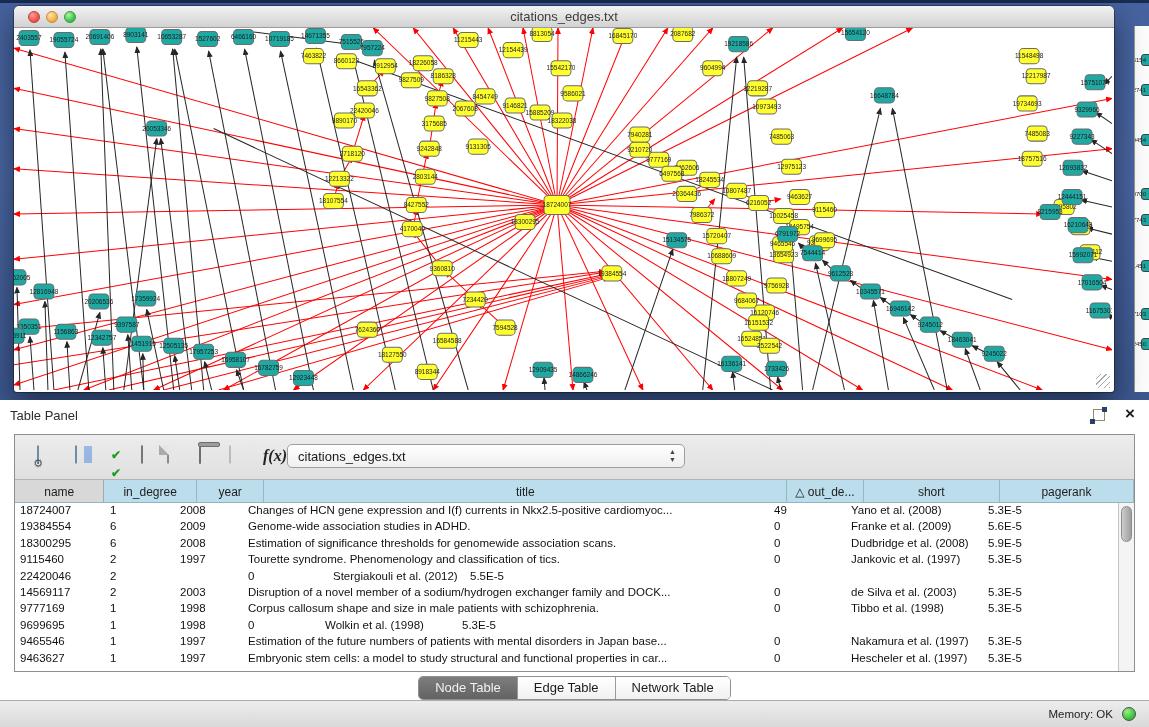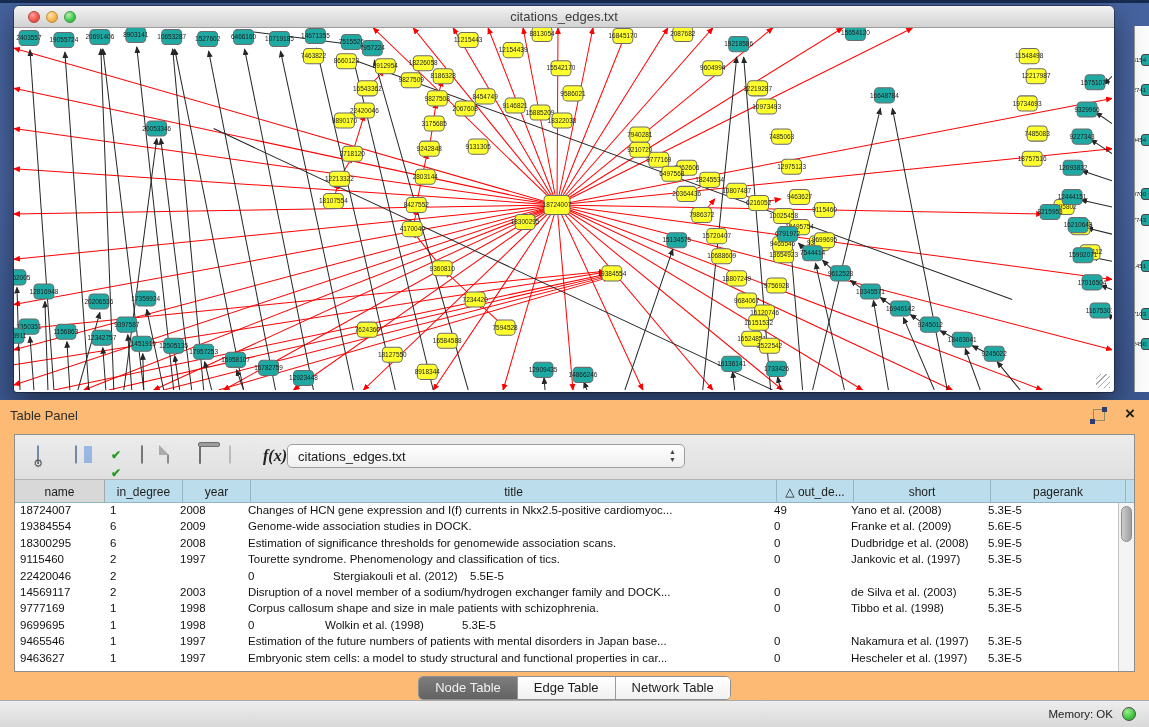--- a/index.html
+++ b/index.html
@@ -21,21 +21,21 @@
   .tl { position:absolute; top:5px; width:12px; height:12px; border-radius:50%; }
   .tl.red    { left:14px; background:radial-gradient(circle at 35% 30%, #ff9d96,#f1564d 60%,#c93a32); border:1px solid #b5443c;}
   .tl.yellow { left:32px; background:radial-gradient(circle at 35% 30%, #ffe6a8,#f6b04e 60%,#d08e2e); border:1px solid #c09038;}
   .tl.green  { left:50px; background:radial-gradient(circle at 35% 30%, #b4f0a8,#3ec94e 60%,#2a9a35); border:1px solid #3d9a43;}
   .canvas { position:relative; width:1098px; height:362px; background:#ffffff; overflow:hidden; border-radius:0 0 3px 3px; }
   .canvas svg { display:block; }
   .resize-grip { position:absolute; right:2px; bottom:2px; width:14px; height:14px;
     background:repeating-linear-gradient(135deg, transparent 0 3px, #aaa 3px 4px); }
 
   
-  .table-panel { position:absolute; left:0; top:400px; width:1149px; height:327px; background:#fdba74;text-decoration:underline; }
+  .table-panel { position:absolute; left:0; top:400px; width:1149px; height:327px; background:#ffffff;text-decoration:underline; }
   .panel-header { position:relative; height:30px; }
   .panel-title { position:absolute; left:10px; top:8px; font-size:13px; color:#2e2e2e; }
   .float-icon { position:absolute; right:44px; top:9px; width:12px; height:12px; border:1px solid #8f8f62; }
   .float-icon::before { content:""; position:absolute; left:-4px; bottom:-4px; width:5px; height:5px; background:#2c3e6e; }
   .float-icon::after  { content:""; position:absolute; right:-3px; top:-3px; width:5px; height:5px; background:#2c3e6e; }
   .close-icon { position:absolute; right:14px; top:4px; font-size:17px; font-weight:700; color:#1c1c1c; line-height:20px; }
 
   .panel-box { position:absolute; left:14px; top:34px; width:1121px; height:238px; background:#fff; border:1px solid #8e8e8e; }
   .toolbar { position:relative; height:45px; background:linear-gradient(180deg,#ececec,#e0e0e0); border-bottom:1px solid #b4b4b4; }
   .tb-icon { position:absolute; top:11px; cursor:default; }
@@ -815,42 +815,42 @@
         <span class="tb-icon fx" style="left:248px;top:12px;">f(x)</span>
         <div class="combo">
           <span>citations_edges.txt</span>
           <span class="arrows">▲<br>▼</span>
         </div>
       </div>
 
       <div class="tablewrap">
         <div class="thead" id="thead">
             <div class="th gray" style="width: 90px;">name</div>
-            <div class="th" style="width: 78px;">in_degree</div>
+            <div class="th" style="width: 93px;">in_degree</div>
             <div class="th" style="width: 68px;">year</div>
             <div class="th" style="width: 526px;">title</div>
             <div class="th" style="width: 77px;">△ out_de...</div>
             <div class="th" style="width: 137px;">short</div>
             <div class="th" style="width: 135px;">pagerank</div>
           </div>
         <div class="tbody" id="tbody">
             <div class="tr">
               <div class="td" style="width: 90px;">18724007</div>
               <div class="td" style="width: 70px;">1</div>
               <div class="td" style="width: 68px;">2008</div>
               <div class="td" style="width: 526px;">Changes of HCN gene expression and I(f) currents in Nkx2.5-positive cardiomyoc...</div>
               <div class="td" style="width: 77px;">49</div>
               <div class="td" style="width: 137px;">Yano et al. (2008)</div>
               <div class="td" style="width: 135px;">5.3E-5</div>
             </div>
             <div class="tr">
               <div class="td" style="width: 90px;">19384554</div>
               <div class="td" style="width: 70px;">6</div>
               <div class="td" style="width: 68px;">2009</div>
-              <div class="td" style="width: 526px;">Genome-wide association studies in DOCK.</div>
+              <div class="td" style="width: 526px;">Genome-wide association studies in ADHD.</div>
               <div class="td" style="width: 77px;">0</div>
               <div class="td" style="width: 137px;">Franke et al. (2009)</div>
               <div class="td" style="width: 135px;">5.6E-5</div>
             </div>
             <div class="tr">
               <div class="td" style="width: 90px;">18300295</div>
               <div class="td" style="width: 70px;">6</div>
               <div class="td" style="width: 68px;">2008</div>
               <div class="td" style="width: 526px;">Estimation of significance thresholds for genomewide association scans.</div>
               <div class="td" style="width: 77px;">0</div>

